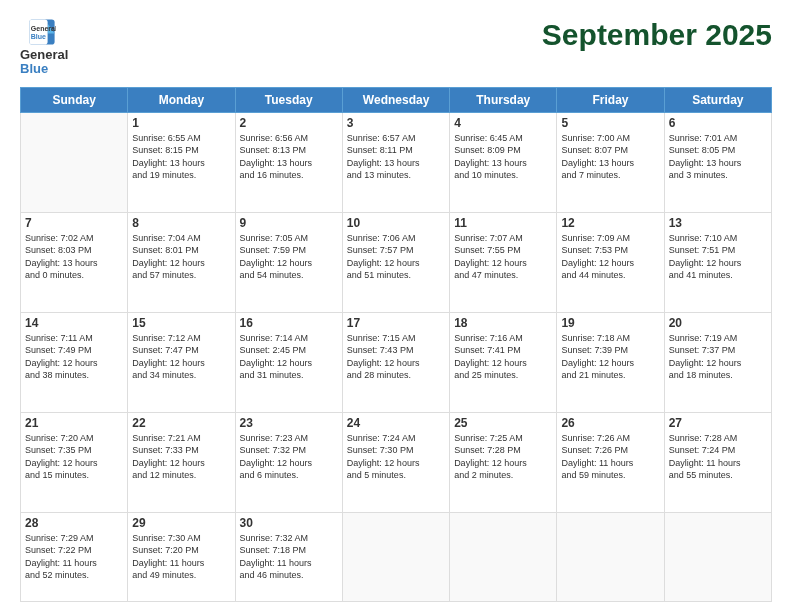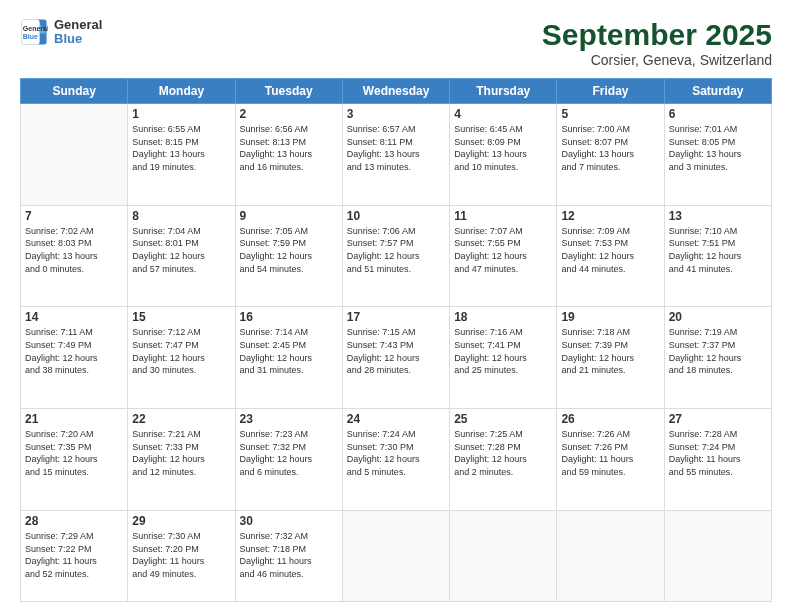--- a/index.html
+++ b/index.html
@@ -20,20 +20,21 @@
     .header {
       display: flex;
       justify-content: space-between;
       align-items: flex-start;
       margin-bottom: 10px;
     }
     .logo {
       display: flex;
       align-items: center;
       gap: 2px;
+      flex-direction: column;
     }
     .logo-text {
       display: flex;
       flex-direction: column;
       font-size: 13px;
       font-weight: bold;
       line-height: 1.1;
       color: #333;
     }
     .logo-text span:first-child { color: #333; }
@@ -112,21 +113,20 @@
         <text x="4" y="18" font-size="10" font-weight="bold" fill="#333" font-family="Arial">General</text>
         <text x="4" y="30" font-size="10" font-weight="bold" fill="#3a7fc1" font-family="Arial">Blue</text>
       </svg>
       <div class="logo-text">
         <span>General</span>
         <span>Blue</span>
       </div>
     </div>
     <div class="title-block">
       <h1>September 2025</h1>
-      <h2>Corsier, Geneva, Switzerland</h2>
     </div>
   </div>
 
   <table class="calendar">
     <thead>
       <tr>
         <th>Sunday</th>
         <th>Monday</th>
         <th>Tuesday</th>
         <th>Wednesday</th>
@@ -238,21 +238,21 @@
             <div class="cell-text">Sunrise: 7:11 AM</div>
             <div class="cell-text">Sunset: 7:49 PM</div>
             <div class="cell-text">Daylight: 12 hours</div>
             <div class="cell-text">and 38 minutes.</div>
           </td>
           <td>
             <div class="day-number">15</div>
             <div class="cell-text">Sunrise: 7:12 AM</div>
             <div class="cell-text">Sunset: 7:47 PM</div>
             <div class="cell-text">Daylight: 12 hours</div>
-            <div class="cell-text">and 30 minutes.</div>
+            <div class="cell-text">and 34 minutes.</div>
           </td>
           <td>
             <div class="day-number">16</div>
             <div class="cell-text">Sunrise: 7:14 AM</div>
             <div class="cell-text">Sunset: 2:45 PM</div>
             <div class="cell-text">Daylight: 12 hours</div>
             <div class="cell-text">and 31 minutes.</div>
           </td>
           <td>
             <div class="day-number">17</div>

